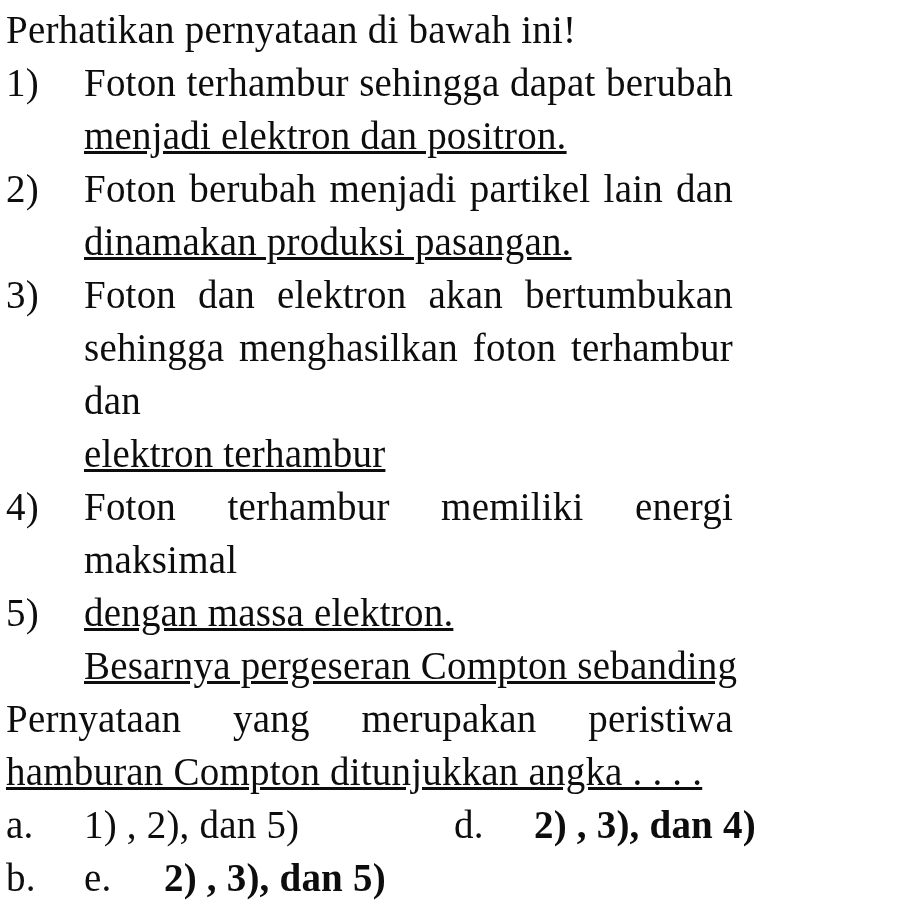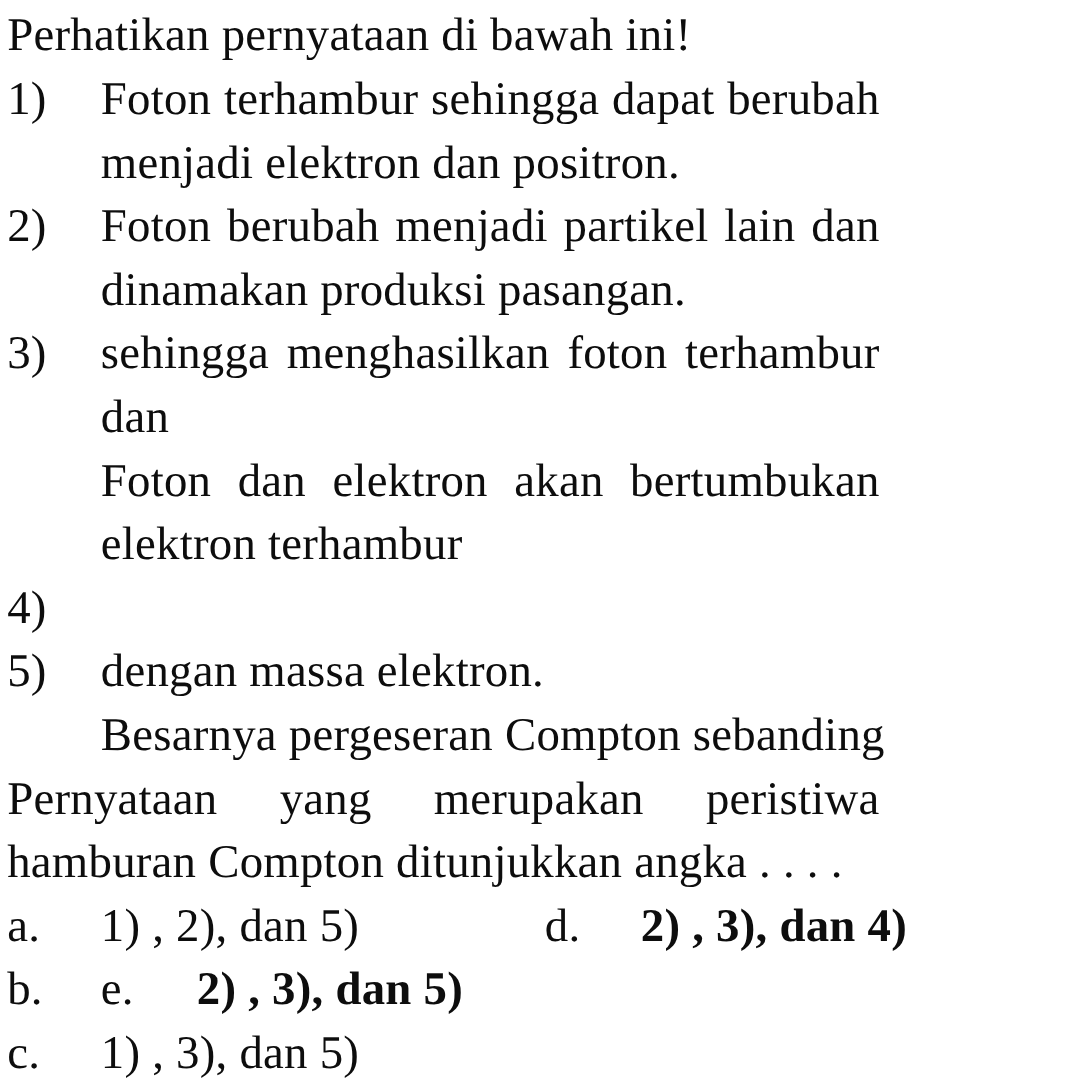--- a/index.html
+++ b/index.html
@@ -18,20 +18,21 @@
     box-sizing: border-box;
     width: 749px;
     height: 906px;
     padding: 3px 16px 0 6px;
     font-size: 39px;
     line-height: 53px;
     letter-spacing: 0.2px;
   }
   .line {
     white-space: nowrap;
+    text-decoration: underline;
   }
   
   .jl {
     white-space: normal;
     text-align: justify;
     text-align-last: justify;
   }
   .intro {
     line-height: 53px;
   }
@@ -93,29 +94,30 @@
     <span class="num">2)</span>
     <div class="itembody">
       <div class="jl">Foton berubah menjadi partikel lain dan</div>
       <div class="line">dinamakan produksi pasangan.</div>
     </div>
   </div>
 
   <div class="item">
     <span class="num">3)</span>
     <div class="itembody">
+      <div class="jl">Foton dan elektron akan bertumbukan</div>
       <div class="jl">sehingga menghasilkan foton terhambur dan</div>
-      <div class="jl">Foton dan elektron akan bertumbukan</div>
       <div class="line">elektron terhambur</div>
     </div>
   </div>
 
   <div class="item">
     <span class="num">4)</span>
     <div class="itembody">
+      <div class="jl">Foton terhambur memiliki energi maksimal</div>
     </div>
   </div>
 
   <div class="item">
     <span class="num">5)</span>
     <div class="itembody">
       <div class="line">dengan massa elektron.</div>
       <div class="line">Besarnya pergeseran Compton sebanding</div>
     </div>
   </div>

